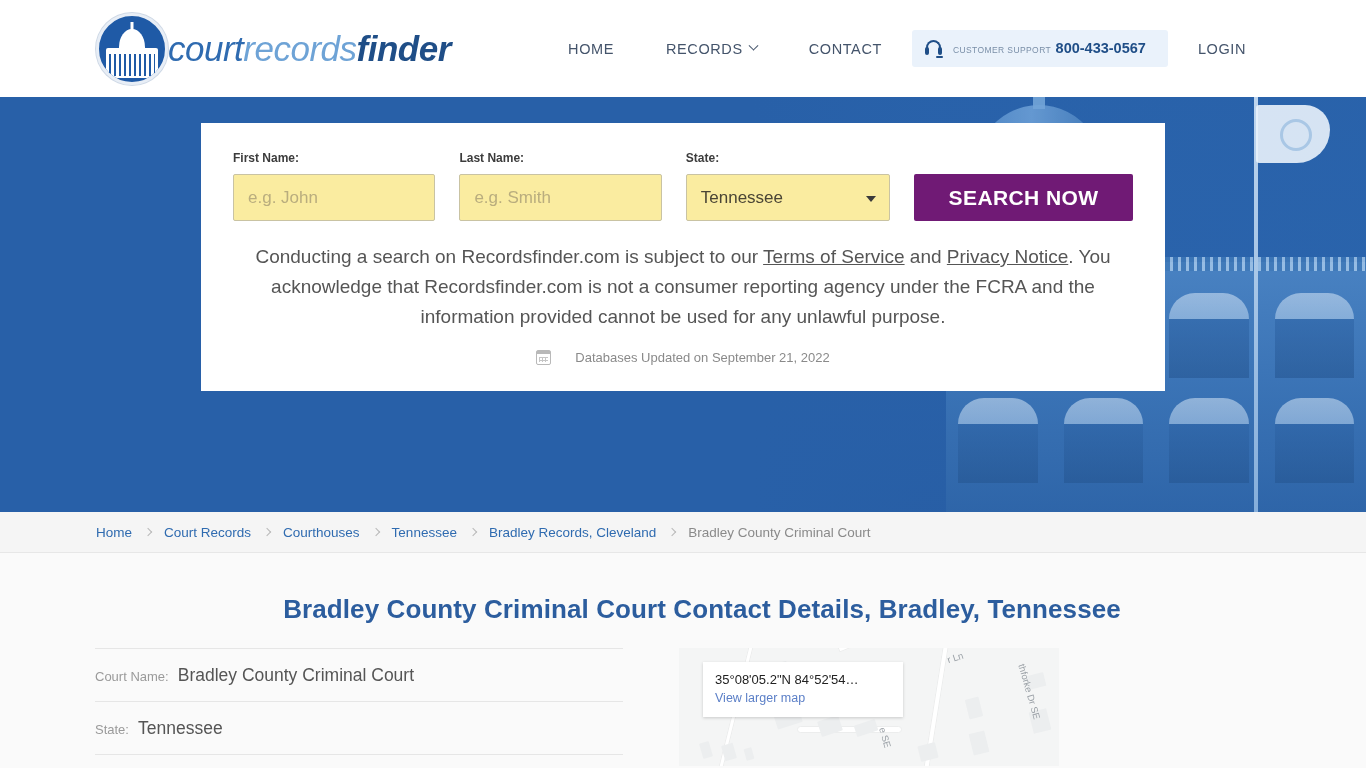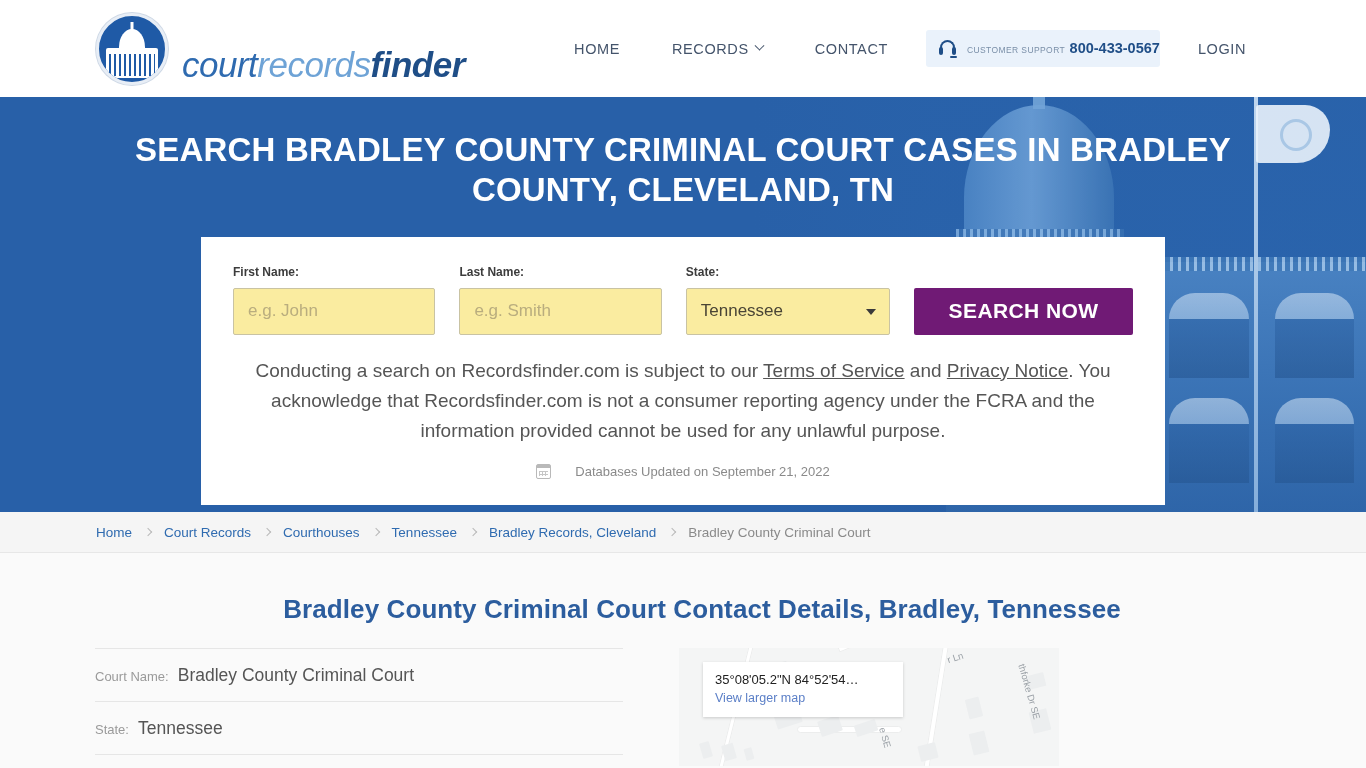--- a/index.html
+++ b/index.html
@@ -14,23 +14,22 @@
   
   .header {
     position: relative;
     height: 97px;
     background: #ffffff;
     display: flex;
     align-items: center;
   }
   .logo-wrap {
     display: flex;
-    align-items: flex-end;
+    align-items: center;
     margin-left: 96px;
-    gap: 14px;
   }
   .logo-mark {
     width: 72px; height: 72px;
     border-radius: 50%;
     background: #1f5aa6;
     border: 3px solid #e8eef6;
     box-shadow: 0 0 0 1px #cfd9e6;
     position: relative;
     overflow: hidden;
     flex: none;
@@ -106,25 +105,25 @@
   .chev {
     display: inline-block;
     width: 7px; height: 7px;
     border-right: 1.6px solid #44546b;
     border-bottom: 1.6px solid #44546b;
     transform: rotate(45deg) translate(-2px,-2px);
   }
   .support-badge {
     background: #eaf2fb;
     border-radius: 3px;
-    padding: 9px 0 9px 12px;
+    padding: 9px 22px 9px 12px;
     display: flex;
     align-items: center;
     gap: 10px;
-    margin: 0 12px;
+    margin: 0 4px;
     cursor: pointer;
   }
   .headset {
     width: 19px; height: 19px;
     position: relative;
     flex: none;
   }
   .headset .band {
     position: absolute; left: 2px; top: 1px;
     width: 15px; height: 10px;
@@ -557,21 +556,20 @@
         <div class="win"></div>
           <div class="win"></div>
           <div class="win"></div>
           <div class="win"></div>
       </div>
       <div class="flagpole"></div>
       <div class="flag"></div>
     </div>
   </div>
 
-  <h1 class="hero-title">SEARCH BRADLEY COUNTY CRIMINAL COURT CASES IN BRADLEY COUNTY, CLEVELAND, TN</h1>
 
   <div class="search-card">
     <div class="fields">
       <div class="field fname">
         <label class="field-label">First Name:</label>
         <input class="text-input" type="text" placeholder="e.g. John" style="">
       </div>
       <div class="field lname">
         <label class="field-label">Last Name:</label>
         <input class="text-input" type="text" placeholder="e.g. Smith" style="">

